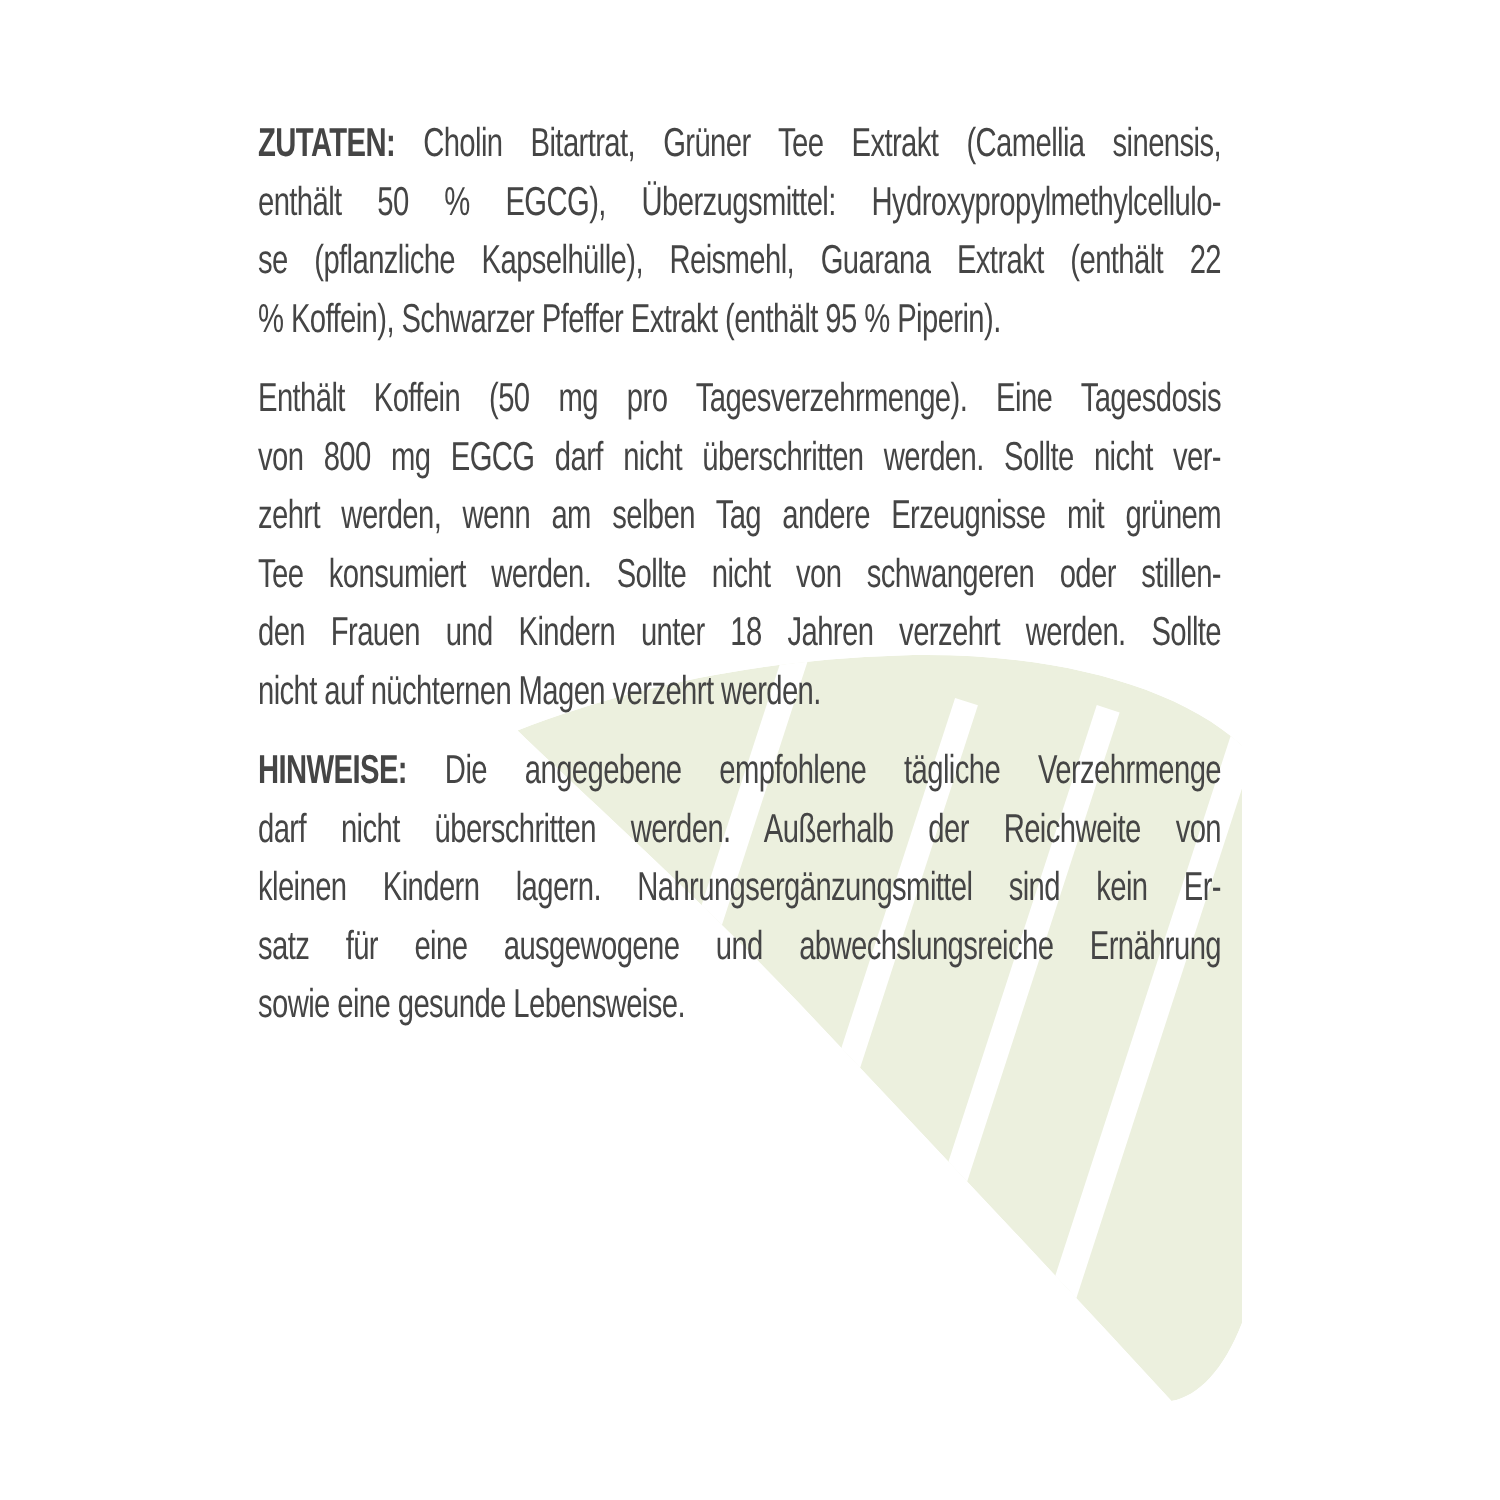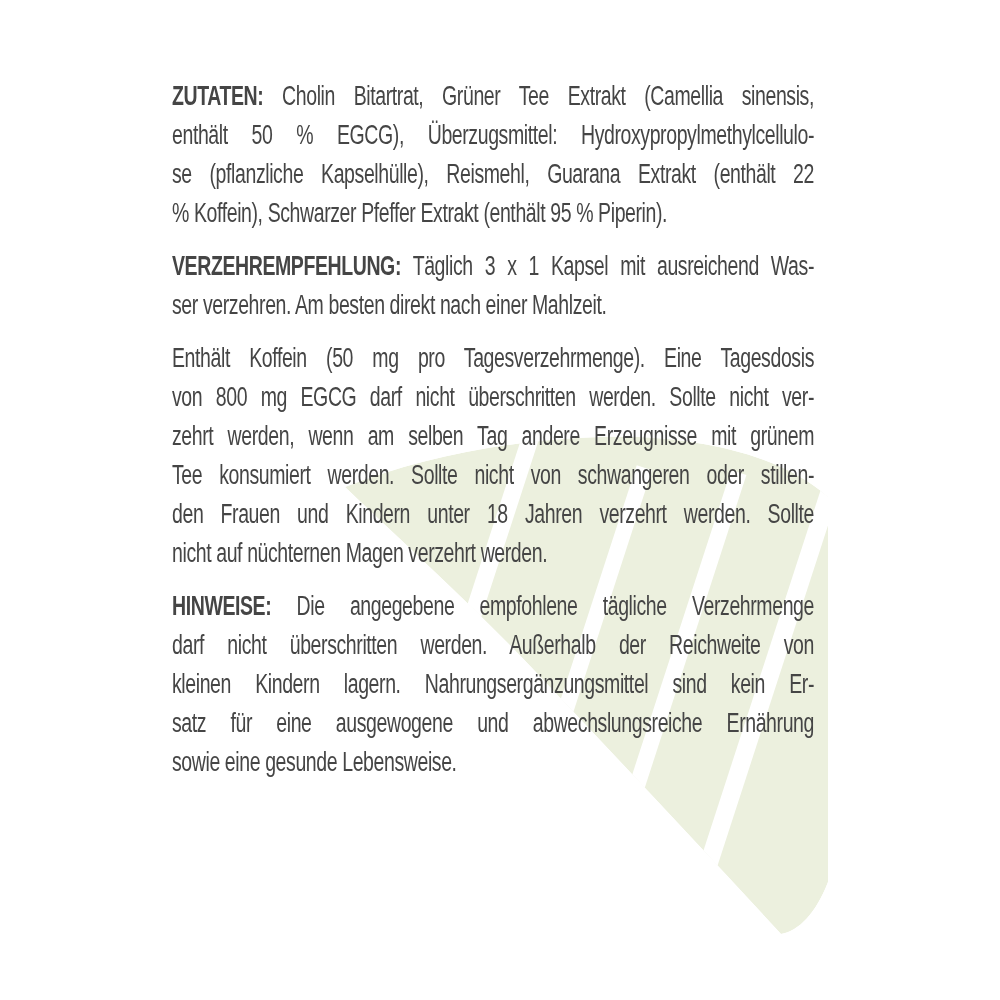--- a/index.html
+++ b/index.html
@@ -91,24 +91,20 @@
 
   <div class="label-text">
 
     <div class="para">
       <div class="line jline"><span class="lead">ZUTATEN:</span> <span>Cholin Bitartrat, Grüner Tee Extrakt (Camellia sinensis,</span></div>
       <div class="line jline">enthält 50 % EGCG), Überzugsmittel: Hydroxypropylmethylcellulo-</div>
       <div class="line jline">se (pflanzliche Kapselhülle), Reismehl, Guarana Extrakt (enthält 22</div>
       <div class="line lline">% Koffein), Schwarzer Pfeffer Extrakt (enthält 95 % Piperin).</div>
     </div>
 
-    <div class="para">
-      <div class="line jline"><span class="lead">VERZEHREMPFEHLUNG:</span> <span>Täglich 3 x 1 Kapsel mit ausreichend Was-</span></div>
-      <div class="line lline">ser verzehren. Am besten direkt nach einer Mahlzeit.</div>
-    </div>
 
     <div class="para">
       <div class="line jline">Enthält Koffein (50 mg pro Tagesverzehrmenge). Eine Tagesdosis</div>
       <div class="line jline">von 800 mg EGCG darf nicht überschritten werden. Sollte nicht ver-</div>
       <div class="line jline">zehrt werden, wenn am selben Tag andere Erzeugnisse mit grünem</div>
       <div class="line jline">Tee konsumiert werden. Sollte nicht von schwangeren oder stillen-</div>
       <div class="line jline">den Frauen und Kindern unter 18 Jahren verzehrt werden. Sollte</div>
       <div class="line lline">nicht auf nüchternen Magen verzehrt werden.</div>
     </div>
 

